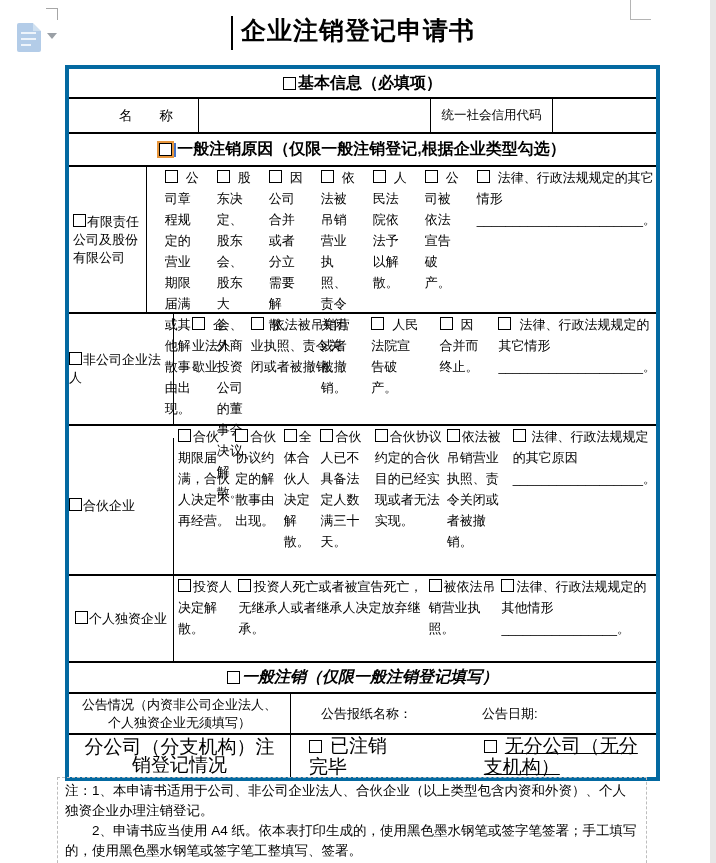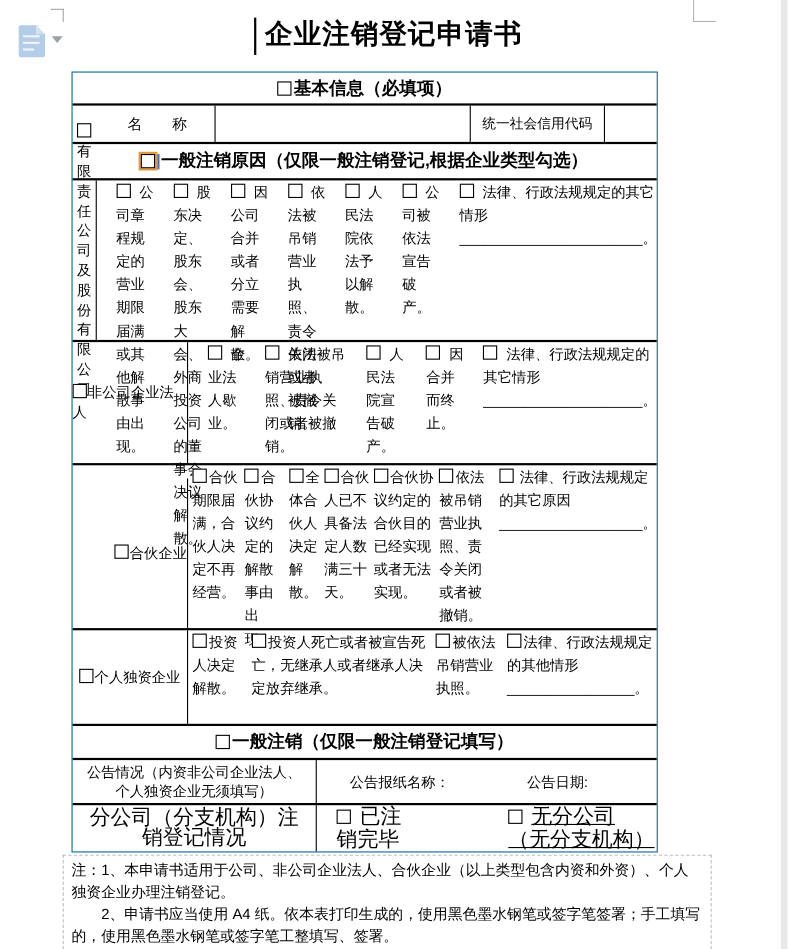--- a/index.html
+++ b/index.html
@@ -23,22 +23,22 @@
   .paste-icon .l2{top:15px;width:15px;}
   .paste-icon .l3{top:21px;width:10px;}
   .paste-drop{position:absolute;left:47px;top:33px;width:0;height:0;
     border-left:5px solid transparent;border-right:5px solid transparent;
     border-top:6px solid #9aa0a6;}
   .text-cursor{position:absolute;left:231px;top:16px;width:2px;height:34px;background:#000;}
   
   .doc-title{position:absolute;left:0;top:14px;width:716px;text-align:center;
     font-size:25px;font-weight:bold;letter-spacing:1px;}
   
-  .doc-table{position:absolute;left:65px;top:65px;width:533px;
-    border:1px solid #0369a1;box-sizing:border-box;display:flex;flex-direction:column;}
+  .doc-table{position:absolute;left:65px;top:65px;width:595px;
+    border:4px solid #0369a1;box-sizing:border-box;display:flex;flex-direction:column;}
   .t-row{display:flex;box-sizing:border-box;border-bottom:2px solid #000;}
   .t-row:last-child{border-bottom:none;}
   .sec-header{justify-content:center;align-items:center;
     font-weight:bold;font-size:16px;}
   .cell{box-sizing:border-box;}
   .v-split{border-right:1.5px solid #000;}
   .cell-center{display:flex;align-items:center;justify-content:center;text-align:center;}
   .r-basic{height:30px;}
   .r-name{height:35px;font-size:13.5px;}
   .r-reason-h{height:33px;}
@@ -51,21 +51,21 @@
   .g12 .item{padding-left:18px;}
   .g12 .cb{margin-right:8px;}
   .g34 .item{padding-left:4px;}
   .g34 .cb{margin-right:2px;}
   .cb{display:inline-block;width:11px;height:11px;border:1.5px solid #000;
     vertical-align:-1px;background:#fff;}
   .cb-hl{box-shadow:0 0 0 2px #e8963c;margin-right:2px;}
   .caret-blue{display:inline-block;width:2px;height:14px;background:#4472c4;
     vertical-align:-2px;margin-right:1px;}
   .hdr-cb{margin-right:2px;}
-  .r-general-h{height:31px;}
+  .r-general-h{height:31px;font-style:italic;}
   .r-announce{height:41px;font-size:13px;gap:12px;}
   .r-branch{height:42px;font-size:19px;}
   .bottom-left{width:222px;display:flex;align-items:center;justify-content:center;
     text-align:center;line-height:18px;padding:0 10px;}
   .bottom-right{flex:1;display:flex;align-items:center;padding-left:18px;}
   .announce-date{margin-left:70px;}
   .branch-opt2{margin-left:88px;text-decoration:underline;}
   .name-cell{width:105px;margin-left:25px;}
   .name-blank{width:232px;}
   .code-cell{width:122px;font-size:12.5px;padding:0 2px;}
@@ -134,21 +134,21 @@
     <div class="cell items-cell">
       <div class="item"><span class="cb"></span><span class="item-text">企业法人歇业。</span></div>
       <div class="item"><span class="cb"></span><span class="item-text">依法被吊销营业执照、责令关闭或者被撤销。</span></div>
       <div class="item"><span class="cb"></span><span class="item-text">人民法院宣告破产。</span></div>
       <div class="item"><span class="cb"></span><span class="item-text">因合并而终止。</span></div>
       <div class="item"><span class="cb"></span><span class="item-text">法律、行政法规规定的其它情形____________________。</span></div>
     </div>
   </div>
 
   <div class="t-row g-row g34" style="height:150px;">
-    <div class="cell v-split cat-cell" style="align-items:flex-end;margin-top:12px;">
+    <div class="cell v-split cat-cell" style="align-items:flex-start;margin-top:12px;">
       <div><span class="cb" style="margin-right:1px;"></span><span class="item-text">合伙企业</span></div>
     </div>
     <div class="cell items-cell">
       <div class="item"><span class="cb"></span><span class="item-text">合伙期限届满，合伙人决定不再经营。</span></div>
       <div class="item"><span class="cb"></span><span class="item-text">合伙协议约定的解散事由出现。</span></div>
       <div class="item"><span class="cb"></span><span class="item-text">全体合伙人决定解散。</span></div>
       <div class="item"><span class="cb"></span><span class="item-text">合伙人已不具备法定人数满三十天。</span></div>
       <div class="item"><span class="cb"></span><span class="item-text">合伙协议约定的合伙目的已经实现或者无法实现。</span></div>
       <div class="item"><span class="cb"></span><span class="item-text">依法被吊销营业执照、责令关闭或者被撤销。</span></div>
       <div class="item"><span class="cb"></span><span class="item-text"> 法律、行政法规规定的其它原因__________________。</span></div>

